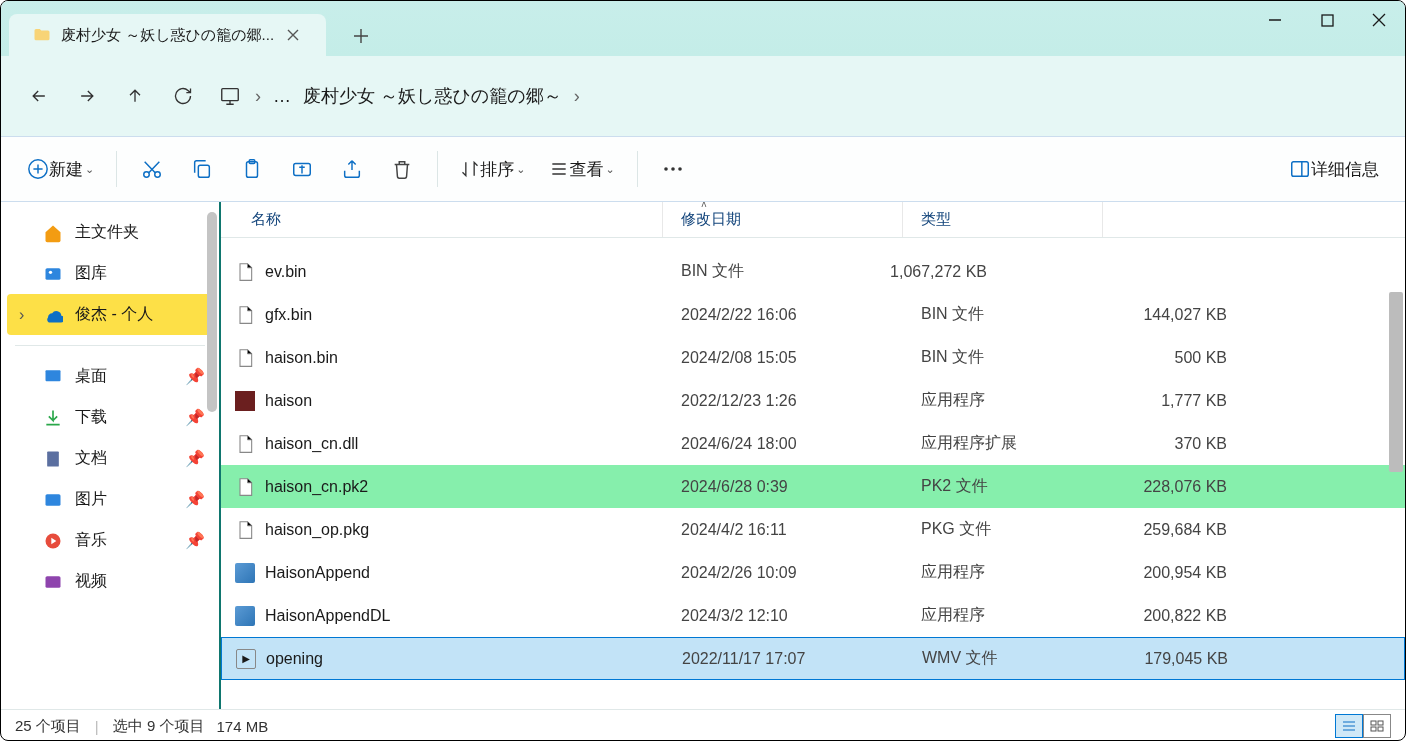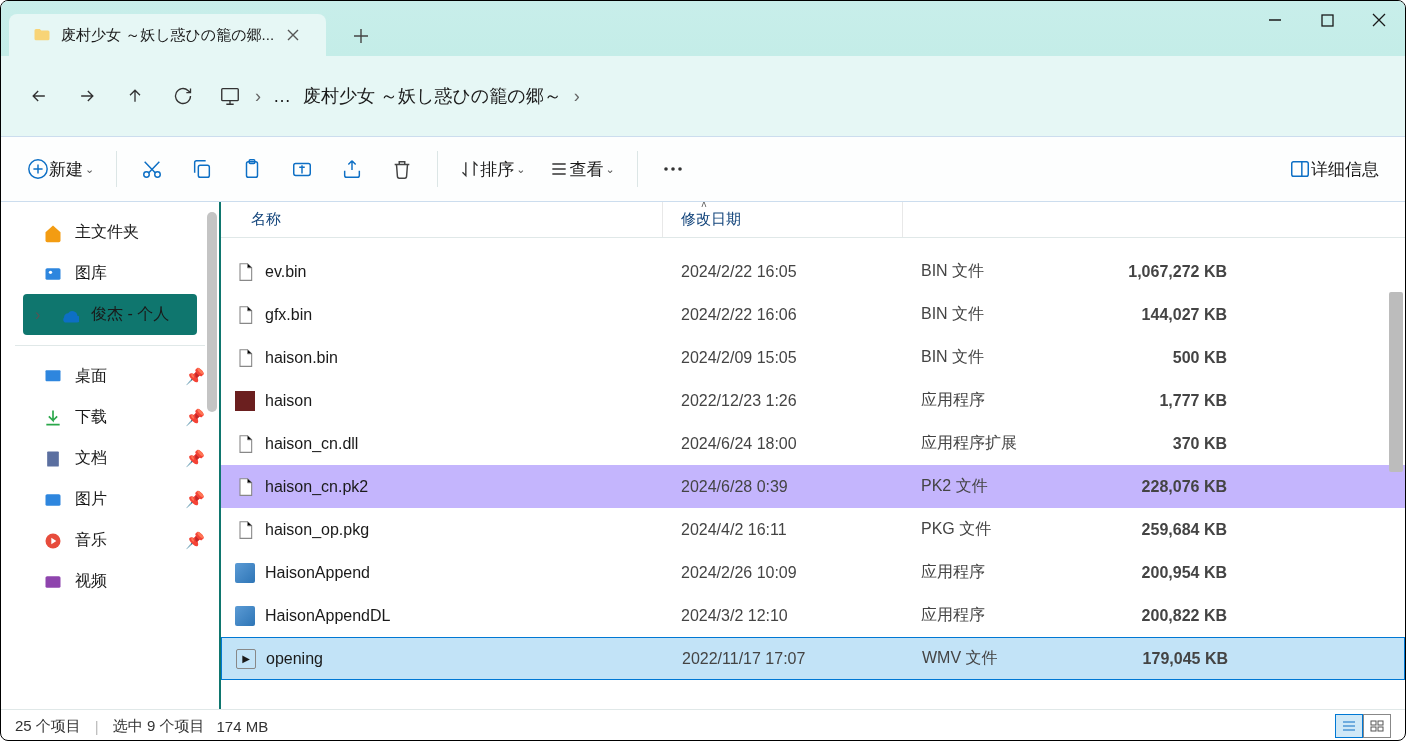--- a/index.html
+++ b/index.html
@@ -28,45 +28,45 @@
 .tbtn.icon-only { padding: 0; width: 50px; justify-content: center; }
 .tbtn .plus-circle { width: 22px; height: 22px; }
 .divider { width: 1px; height: 36px; background: #dce6e6; margin: 0 10px; }
 .spacer { flex: 1; }
 .chev { color: #555; font-size: 11px; margin-left: 2px; }
 
 .content { display: flex; height: calc(741px - 55px - 80px - 66px - 33px); }
 
 .sidebar { width: 220px; border-right: 2px solid #0f766e; overflow-y: auto; position: relative; padding-top: 10px; }
 .side-item { display: flex; align-items: center; gap: 12px; padding: 10px 14px 10px 42px; font-size: 16px; color: #1a1a1a; cursor: pointer; position: relative; }
-.side-item.selected { background: #0f766e; border-radius: 4px; margin: 0 22px; padding-left: 36px; }
+.side-item.selected { background: #fde047; border-radius: 4px; margin: 0 6px; padding-left: 36px; }
 .side-item.selected::before { content: '›'; position: absolute; left: 12px; font-size: 16px; color: #555; }
 .side-item .pin { position: absolute; right: 14px; color: #888; }
 .side-item svg { width: 20px; height: 20px; flex-shrink: 0; }
 .side-sep { height: 1px; background: #e0e8e8; margin: 10px 14px; }
 .side-scroll { position: absolute; right: 2px; top: 10px; width: 10px; height: 200px; background: #c4c4c4; border-radius: 5px; }
 
 .filearea { flex: 1; position: relative; overflow: hidden; }
 .columns { display: flex; height: 36px; border-bottom: 1px solid #e0e8e8; font-size: 15px; color: #11437a; position: relative; }
 .col { display: flex; align-items: center; padding-left: 18px; border-right: 1px solid #e8e8e8; }
 .col.name { width: 442px; padding-left: 30px; }
 .col.date { width: 240px; }
 .col.type { width: 200px; }
 .col.size { width: 138px; }
 .sort-ind { position: absolute; left: 480px; top: -3px; font-size: 10px; color: #555; }
 
 .filelist { overflow-y: auto; height: calc(100% - 36px); }
 .frow { display: flex; align-items: center; height: 43px; font-size: 16px; color: #1a1a1a; }
-.frow.highlight { background: #c4b5fd; }
+.frow.highlight { background: #86efac; }
 .frow.selected { background: #c2e3f7; border: 1px solid #0078d4; }
 .fcell { padding-left: 18px; display:flex; align-items:center; }
 .fcell.name { width: 442px; padding-left: 14px; gap: 10px; }
 .fcell.date { width: 240px; color: #444; }
 .fcell.type { width: 200px; color: #444; }
-.fcell.size { width: 138px; text-align: right; justify-content: flex-end; padding-right: 14px; color: #444; font-weight: bold; }
+.fcell.size { width: 138px; text-align: right; justify-content: flex-end; padding-right: 14px; color: #444; }
 .fcell.name svg, .fcell.name .ficon { width: 20px; height: 20px; flex-shrink:0; }
 .cutoff { height: 12px; overflow: hidden; }
 .cutoff .frow { transform: translateY(-31px); }
 
 .file-scroll { position: absolute; right: 2px; top: 90px; width: 14px; height: 180px; background: #bcbcbc; border-radius: 2px; }
 
 .statusbar { height: 33px; border-top: 1px solid #e0e8e8; display: flex; align-items: center; padding: 0 14px; font-size: 15px; color: #333; gap: 6px; }
 .status-sep { color: #bbb; margin: 0 8px; }
 .view-toggles { margin-left: auto; display: flex; }
 .vtog { width: 28px; height: 24px; border: 1px solid #888; display:flex; align-items:center; justify-content:center; }
@@ -298,20 +298,21 @@
       <span>视频</span>
     </div>
     <div class="side-scroll"></div>
   </div>
 
   <div class="filearea">
     <div class="columns">
       <div class="col name">名称</div>
       <span class="sort-ind">˄</span>
       <div class="col date">修改日期</div>
+      <div class="col type">类型</div>
     </div>
     <div class="filelist" id="filelist">
 
       <div class="cutoff">
           <div class="frow">
             <div class="fcell name">
               <svg class="ico-file" viewBox="0 0 24 24">
                 <path fill="#fff" stroke="#888" d="M6 2h9l5 5v15H6z"></path>
               </svg>
               <span></span>
@@ -319,21 +320,20 @@
           </div>
         </div>
     <div class="frow">
           <div class="fcell name">
             <svg class="ico-file" viewBox="0 0 24 24">
               <path fill="#fff" stroke="#888" stroke-width="1.3" d="M6 2h9l5 5v15H6z"></path>
               <path stroke="#888" d="M15 2v5h5"></path>
             </svg>
             <span>ev.bin</span>
           </div>
-          <div class="fcell date">2024/2/22 16:05</div>
           <div class="fcell type">BIN 文件</div>
           <div class="fcell size">1,067,272 KB</div>
         </div>
         <div class="frow">
           <div class="fcell name">
             <svg class="ico-file" viewBox="0 0 24 24">
               <path fill="#fff" stroke="#888" stroke-width="1.3" d="M6 2h9l5 5v15H6z"></path>
               <path stroke="#888" d="M15 2v5h5"></path>
             </svg>
             <span>gfx.bin</span>
@@ -343,21 +343,21 @@
           <div class="fcell size">144,027 KB</div>
         </div>
         <div class="frow">
           <div class="fcell name">
             <svg class="ico-file" viewBox="0 0 24 24">
               <path fill="#fff" stroke="#888" stroke-width="1.3" d="M6 2h9l5 5v15H6z"></path>
               <path stroke="#888" d="M15 2v5h5"></path>
             </svg>
             <span>haison.bin</span>
           </div>
-          <div class="fcell date">2024/2/09 15:05</div>
+          <div class="fcell date">2024/2/08 15:05</div>
           <div class="fcell type">BIN 文件</div>
           <div class="fcell size">500 KB</div>
         </div>
         <div class="frow">
           <div class="fcell name">
             <span class="ficon ico-haison"></span>
             <span>haison</span>
           </div>
           <div class="fcell date">2022/12/23 1:26</div>
           <div class="fcell type">应用程序</div>

